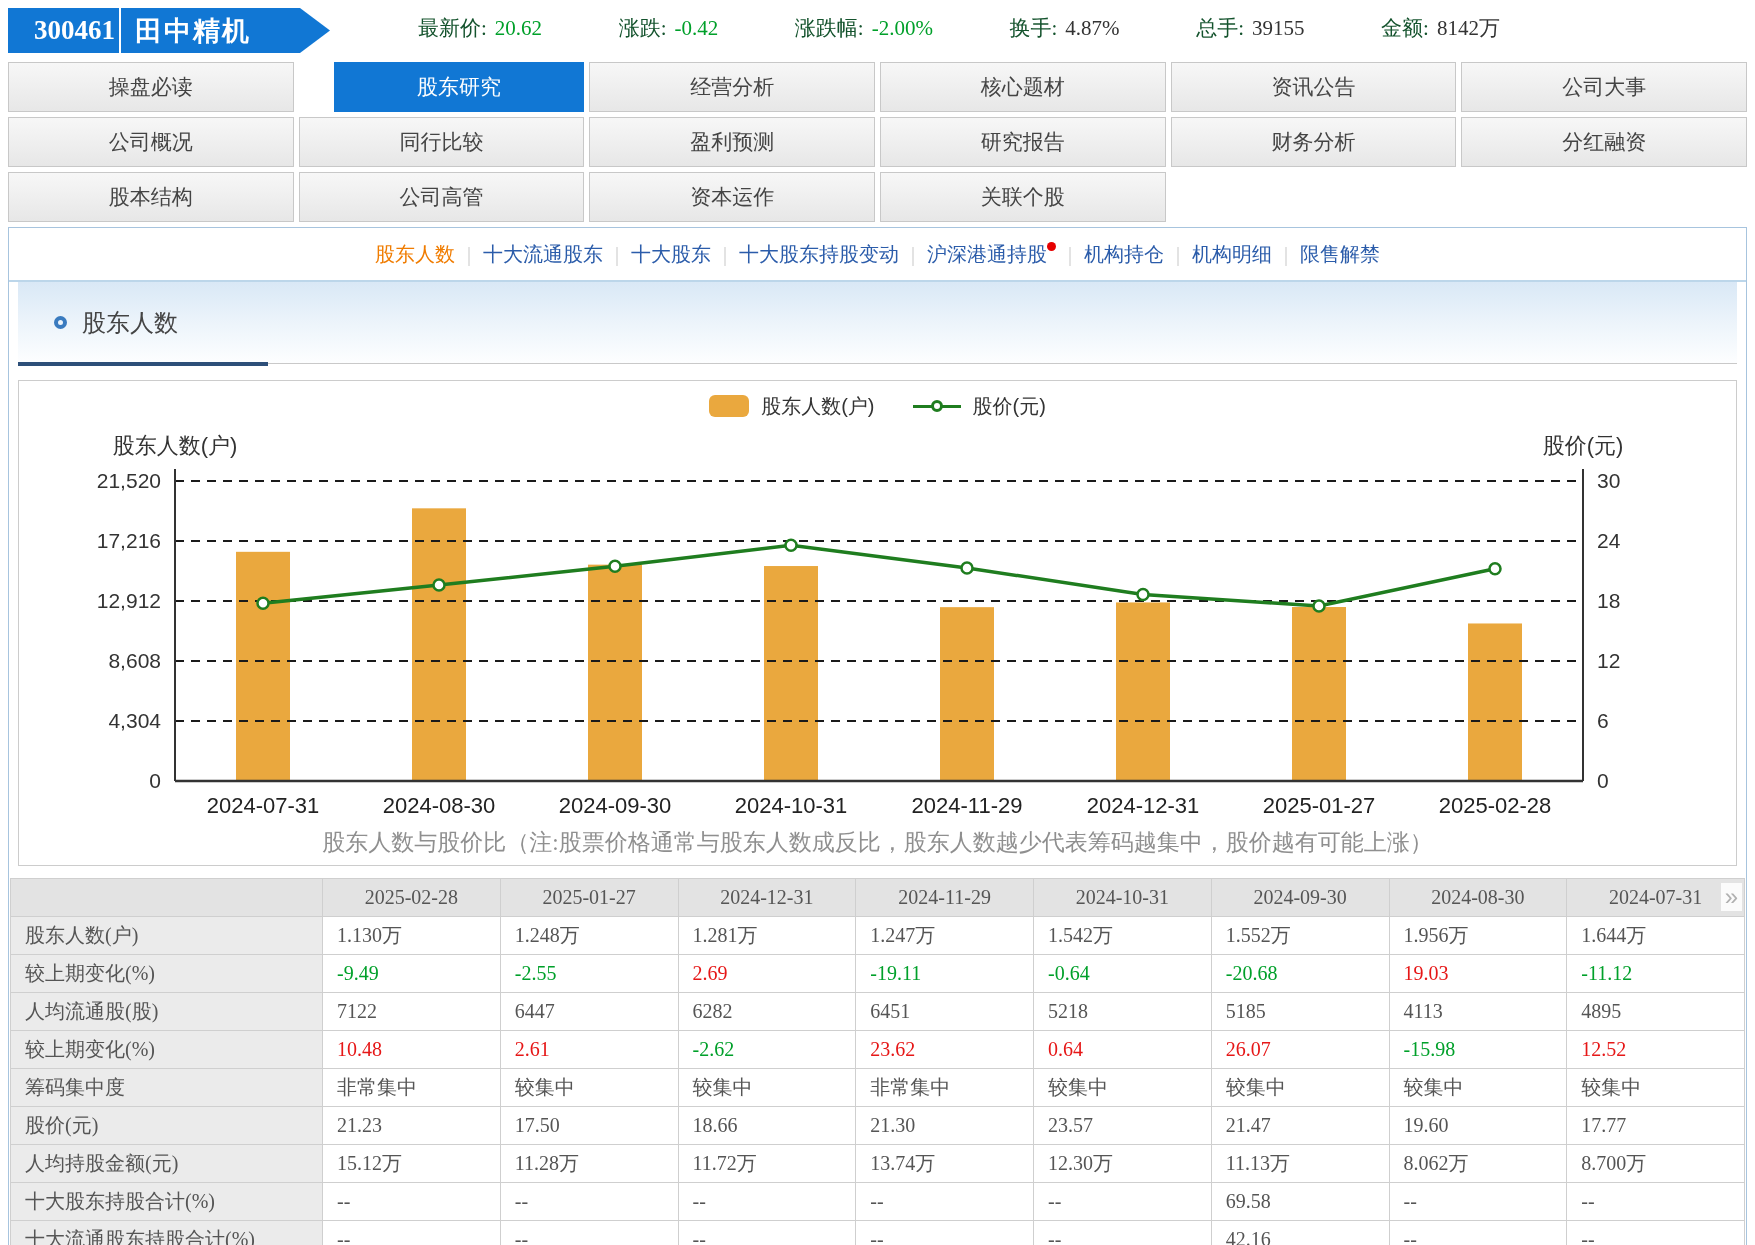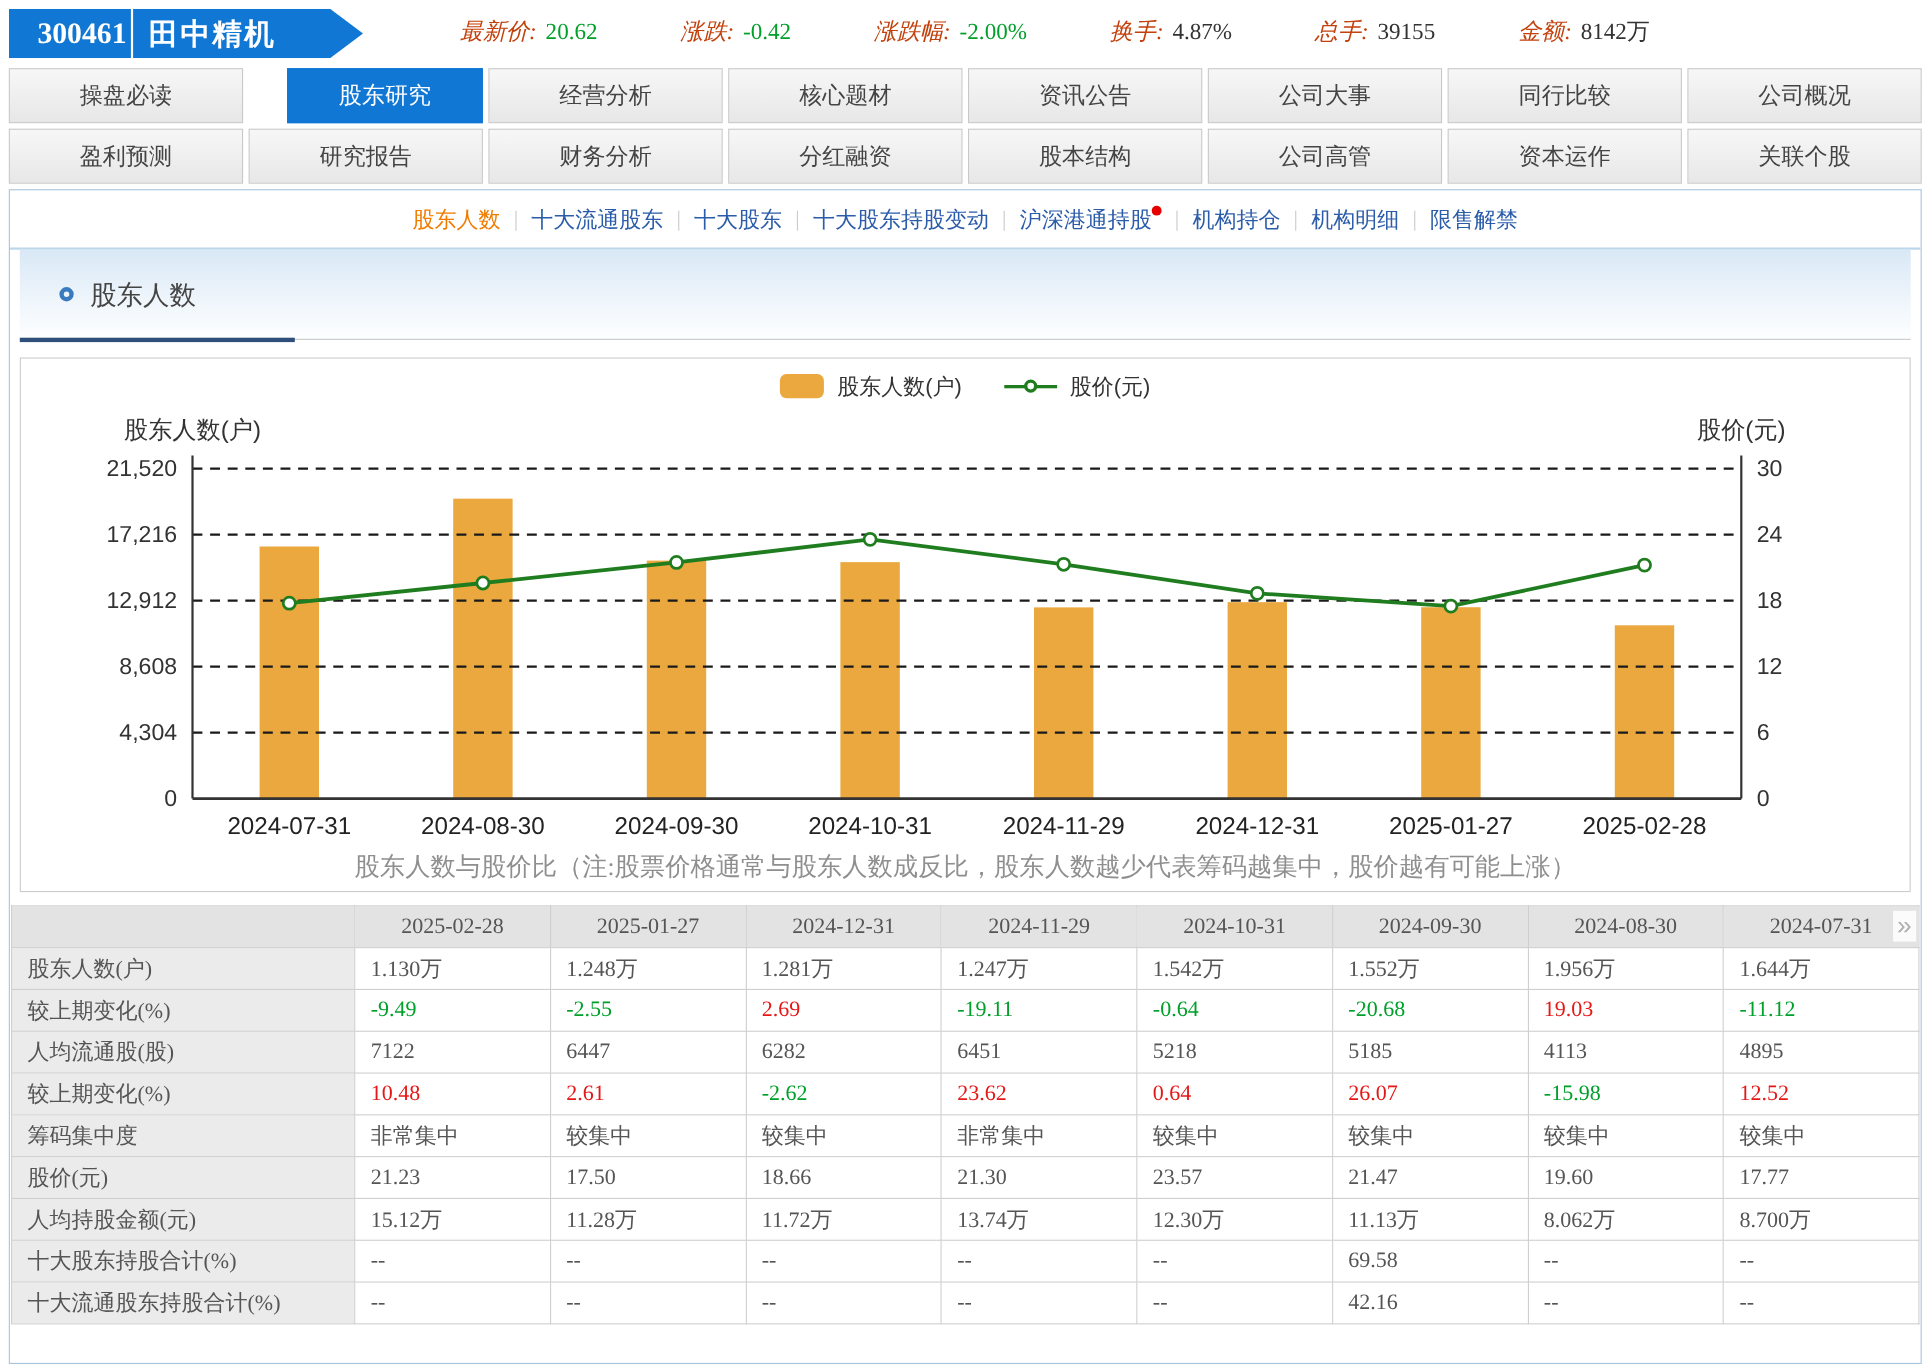--- a/index.html
+++ b/index.html
@@ -15,25 +15,25 @@
     width: 322px; background: #1177d4; color: #fff; font-size: 27px; font-weight: bold;
     clip-path: polygon(0 0, 292px 0, 322px 50%, 292px 100%, 0 100%);
   }
   .banner .code { padding: 0 4px 0 26px; }
   .banner .vdiv { width: 2px; height: 45px; background: #fff; }
   .banner .name { padding: 0 14px; letter-spacing: 2px; }
   .header-stats {
     flex: 1; display: flex; justify-content: space-between; align-items: center;
     font-size: 21px; padding: 14px 255px 0 88px;
   }
-  .stat .lbl { color: #c2410c; font-style: italic; }
+  .stat .lbl { color: #14532d; }
   .stat .val { color: #333; margin-left: 8px; }
   .stat .val.green { color: #00a02a; }
   
-  .nav { display: grid; grid-template-columns: repeat(8, 1fr); gap: 5px; margin: 2px 8px 0; }
+  .nav { display: grid; grid-template-columns: repeat(6, 1fr); gap: 5px; margin: 2px 8px 0; }
   .nav-btn {
     height: 50px; line-height: 48px; text-align: center; font-size: 21px; color: #444;
     background: linear-gradient(#f7f7f7, #e7e7e7); border: 1px solid #c8c8c8; cursor: pointer;
   }
   .nav-btn.active { background: #1177d4; color: #fff; border-color: #1177d4; margin-left: 35px; }
   
   .main { margin: 5px 8px 0; border: 1px solid #a7c4de; height: 1068px; overflow: hidden; background: #fff; }
   .subnav {
     height: 54px; display: flex; align-items: center; justify-content: center;
     font-size: 20px; border-bottom: 2px solid #bcd6ea;
@@ -92,22 +92,22 @@
   </div>
 </div>
 
 <div class="nav">
   <div class="nav-btn">操盘必读</div>
   <div class="nav-btn active">股东研究</div>
   <div class="nav-btn">经营分析</div>
   <div class="nav-btn">核心题材</div>
   <div class="nav-btn">资讯公告</div>
   <div class="nav-btn">公司大事</div>
+  <div class="nav-btn">公司概况</div>
   <div class="nav-btn">同行比较</div>
-  <div class="nav-btn">公司概况</div>
   <div class="nav-btn">盈利预测</div>
   <div class="nav-btn">研究报告</div>
   <div class="nav-btn">财务分析</div>
   <div class="nav-btn">分红融资</div>
   <div class="nav-btn">股本结构</div>
   <div class="nav-btn">公司高管</div>
   <div class="nav-btn">资本运作</div>
   <div class="nav-btn">关联个股</div>
 </div>
 

